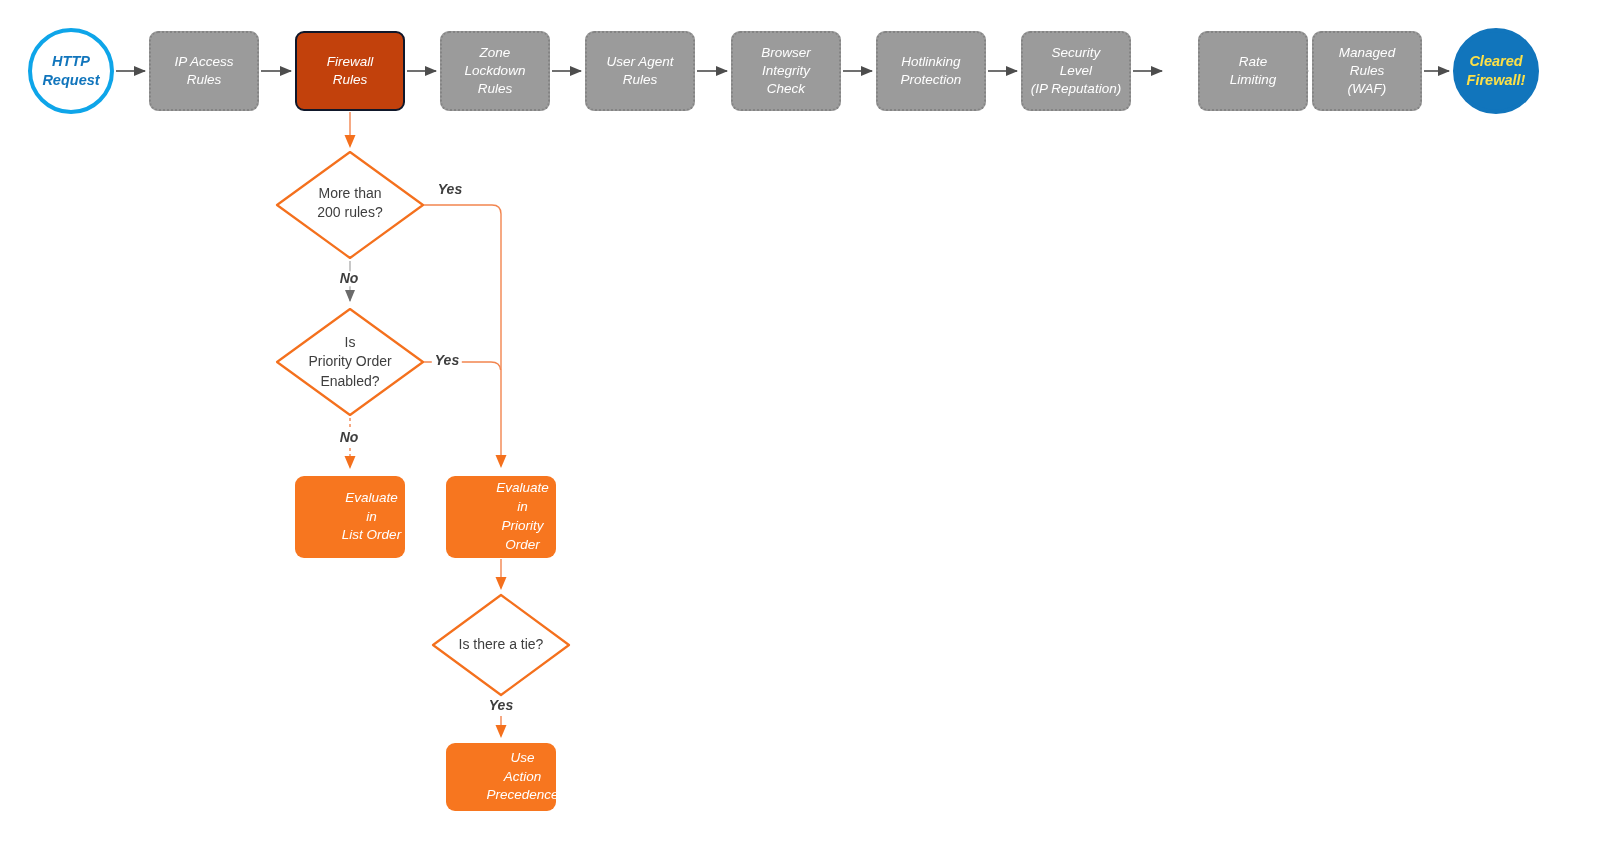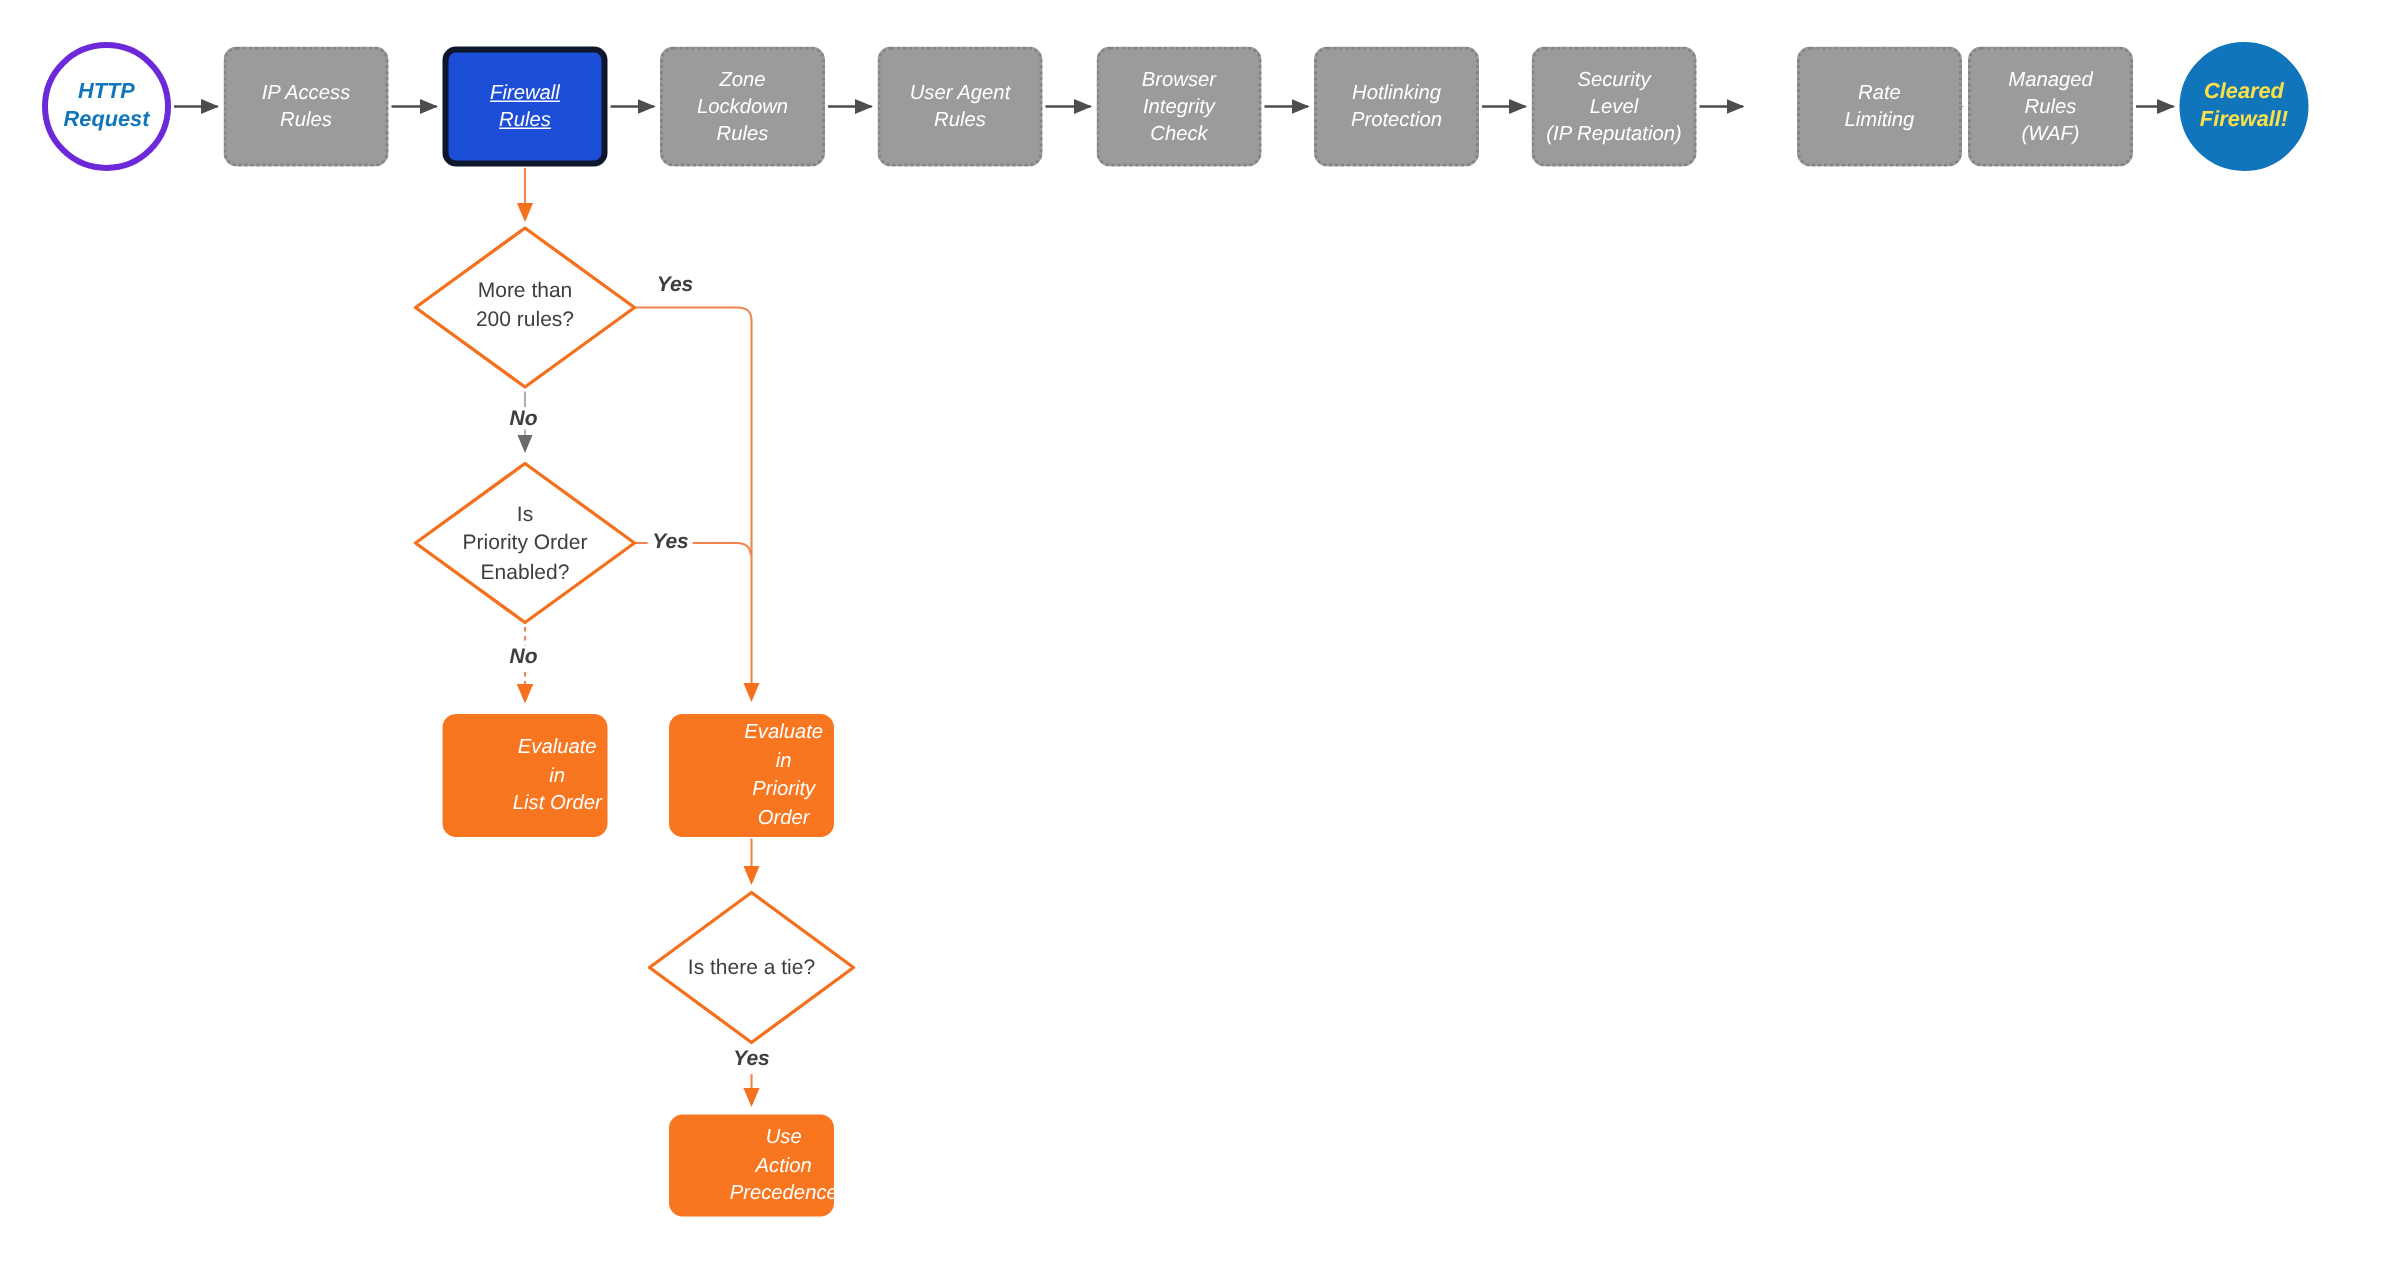--- a/index.html
+++ b/index.html
@@ -13,27 +13,27 @@
   #edges{position:absolute;left:0;top:0;width:1600px;height:858px;}
   .node{position:absolute;display:flex;align-items:center;justify-content:center;
         text-align:center;box-sizing:border-box;}
   .lbl{white-space:pre-line;}
   
   .step{
     width:110px;height:80px;top:31px;
     background:#9b9b9b;border:2px dotted #848484;border-radius:9px;
     color:#ffffff;font-style:italic;font-size:13.5px;line-height:1.35;
   }
-  .step.active{background:#1d4ed8;border:4px solid #0f172a;text-decoration:underline;}
+  .step.active{background:#c2410c;border:2px solid #0f172a;}
   
   .circle{
     width:86px;height:86px;border-radius:50%;
     font-style:italic;font-weight:bold;font-size:14.5px;line-height:1.3;
   }
-  .circle.start{left:28px;top:28px;background:#ffffff;border:4px solid #6d28d9;color:#1175bc;}
+  .circle.start{left:28px;top:28px;background:#ffffff;border:4px solid #0ea5e9;color:#1175bc;}
   .circle.end{left:1453px;top:28px;background:#1175bc;border:4px solid #1175bc;color:#fde047;}
   
   .action{
     width:110px;height:82px;
     background:#f7761f;border-radius:9px;
     color:#ffffff;font-style:italic;font-size:13.5px;line-height:1.4;padding-left:43px;
   }
   
   .decision-text{
     color:#3e3e3e;font-size:14px;line-height:1.38;background:transparent;

